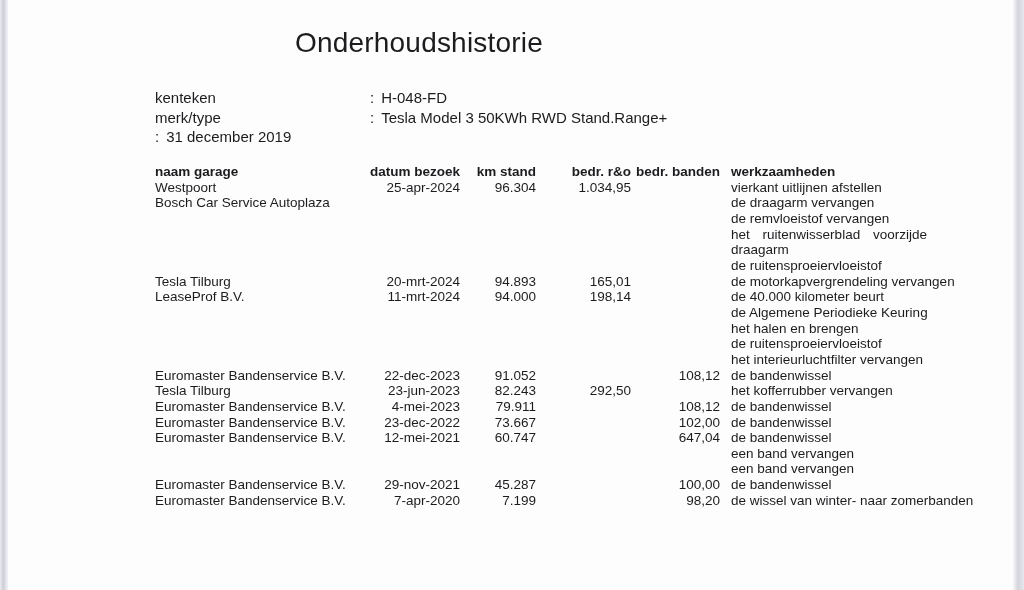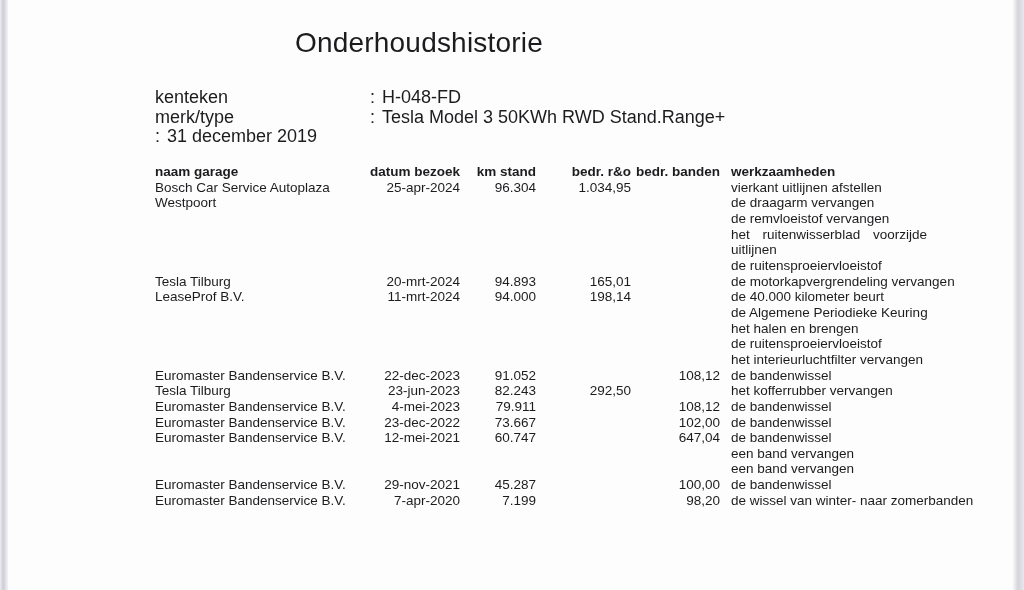--- a/index.html
+++ b/index.html
@@ -23,21 +23,21 @@
   .doc { position: absolute; left: 155px; top: 0; width: 822px; }
 
   .title {
     position: absolute; top: 27px; left: 8px; width: 822px;
     text-align: center;
     font-size: 28px; font-weight: normal;
     letter-spacing: 0.2px;
     white-space: nowrap;
   }
 
-  .info { position: absolute; top: 88px; left: 0; font-size: 18px; line-height: 19.5px; }
+  .info { position: absolute; top: 88px; left: 0; font-size: 15px; line-height: 19.5px; }
   .info-row { display: grid; grid-template-columns: 215px auto; }
   .info-value { white-space: nowrap; }
   .info-colon { display: inline-block; margin-right: 7px; }
 
   .table { position: absolute; top: 164px; left: 0; font-size: 13.5px; line-height: 15.66px; }
   .t-head, .t-row { display: grid; grid-template-columns: 215px 90px 76px 95px 89px 257px; align-items: start; }
   .t-head { font-weight: bold; }
   .c-garage { text-align: left; }
   .c-datum, .c-km, .c-ro, .c-banden { text-align: right; white-space: nowrap; }
   .c-werk { text-align: left; padding-left: 11px; }
@@ -79,33 +79,33 @@
       <div class="c-garage">naam garage</div>
       <div class="c-datum">datum bezoek</div>
       <div class="c-km">km stand</div>
       <div class="c-ro">bedr. r&amp;o</div>
       <div class="c-banden">bedr. banden</div>
       <div class="c-werk">werkzaamheden</div>
     </div>
     <div>
         <div class="t-row">
           <div class="c-garage">
+            <div class="g-line">Westpoort</div>
             <div class="g-line">Bosch Car Service Autoplaza</div>
-            <div class="g-line">Westpoort</div>
           </div>
           <div class="c-datum">25-apr-2024</div>
           <div class="c-km">96.304</div>
           <div class="c-ro">1.034,95</div>
           <div class="c-banden"></div>
           <div class="c-werk">
             <div class="w-line">vierkant uitlijnen afstellen</div>
             <div class="w-line">de draagarm vervangen</div>
             <div class="w-line">de remvloeistof vervangen</div>
             <div class="w-line justify-line">het ruitenwisserblad voorzijde</div>
-            <div class="w-line">uitlijnen</div>
+            <div class="w-line">draagarm</div>
             <div class="w-line">de ruitensproeiervloeistof</div>
           </div>
         </div>
         <div class="t-row">
           <div class="c-garage">
             <div class="g-line">Tesla Tilburg</div>
           </div>
           <div class="c-datum">20-mrt-2024</div>
           <div class="c-km">94.893</div>
           <div class="c-ro">165,01</div>

